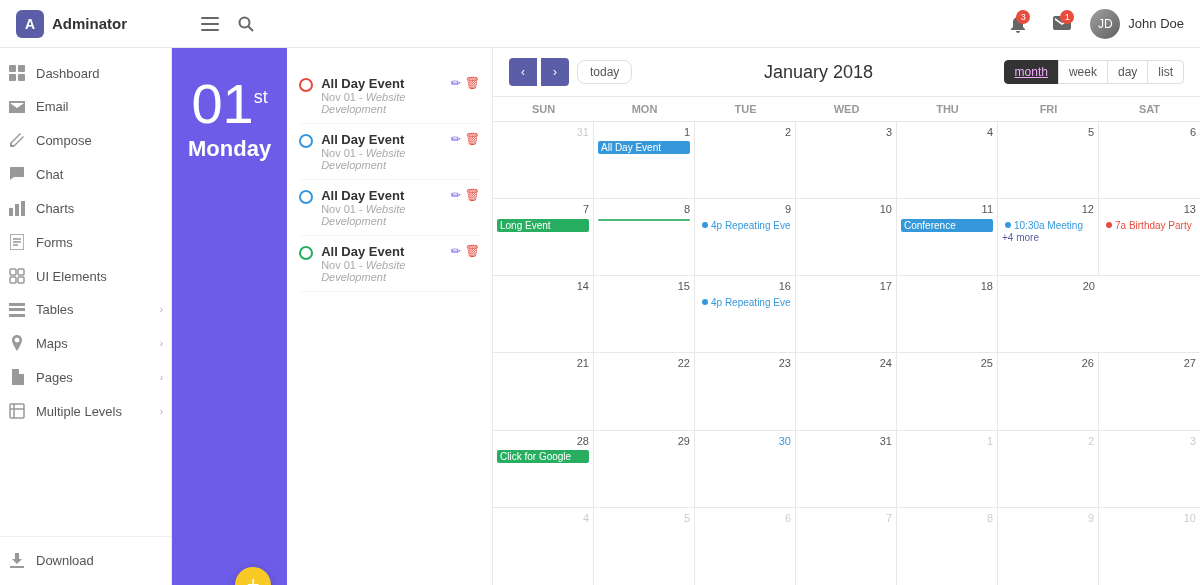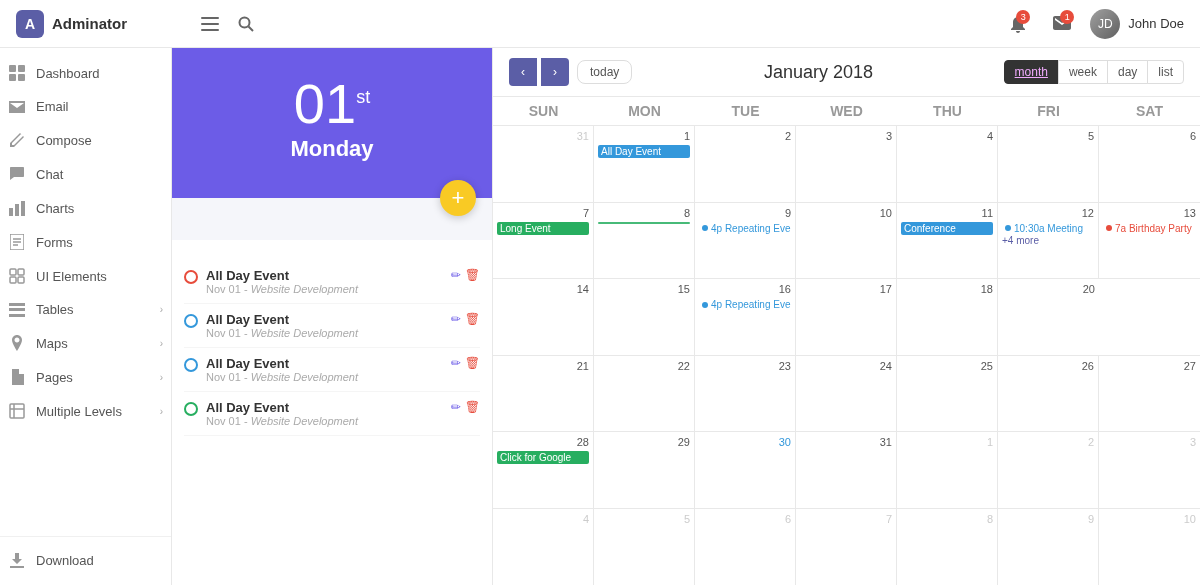--- a/index.html
+++ b/index.html
@@ -125,23 +125,22 @@
       flex: 1;
       display: flex;
       overflow: hidden;
     }
 
     
     .left-panel {
       width: 320px;
       flex-shrink: 0;
       display: flex;
-      flex-direction: column;
-      overflow: hidden;
-      gap: 42px;
+      flex-direction: row;
+      overflow: hidden;
     }
     .date-card {
       background: #6c5ce7;
       color: #fff;
       text-align: center;
       padding: 28px 16px 36px;
       position: relative;
     }
     .date-day-num {
       font-size: 56px;
@@ -287,21 +286,21 @@
     }
     .cal-days-header {
       display: grid;
       grid-template-columns: repeat(7, 1fr);
       border-bottom: 1px solid #e8e8e8;
       flex-shrink: 0;
     }
     .cal-day-header {
       text-align: center;
       padding: 6px 0;
-      font-size: 14px;
+      font-size: 11px;
       font-weight: 600;
       color: #999;
       text-transform: uppercase;
     }
     .cal-body {
       flex: 1;
       display: grid;
       grid-template-rows: repeat(6, 1fr);
       overflow: hidden;
     }

